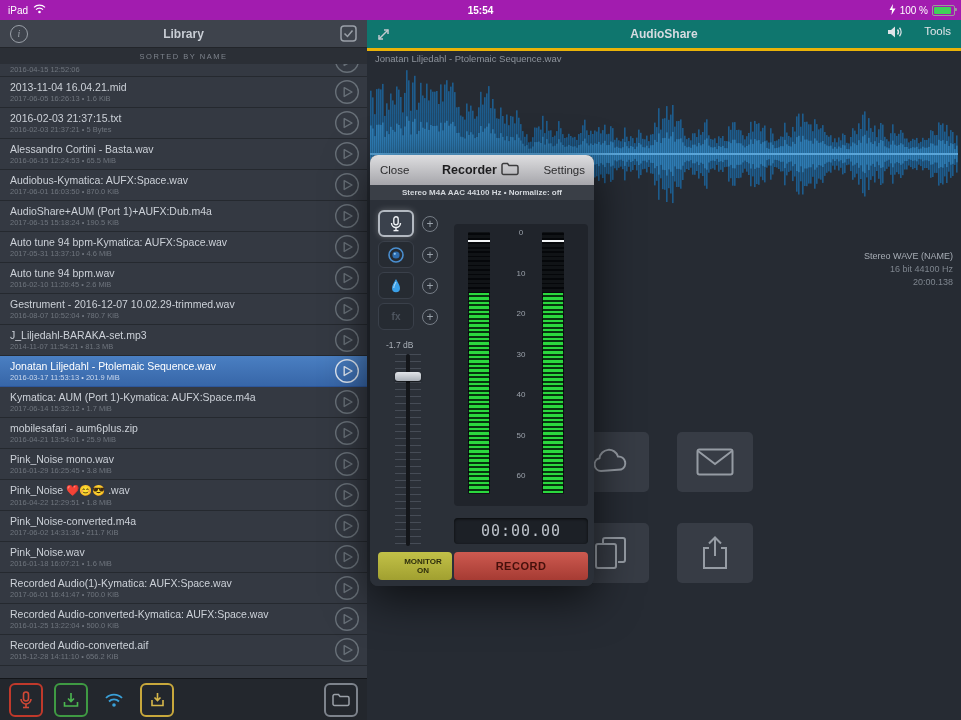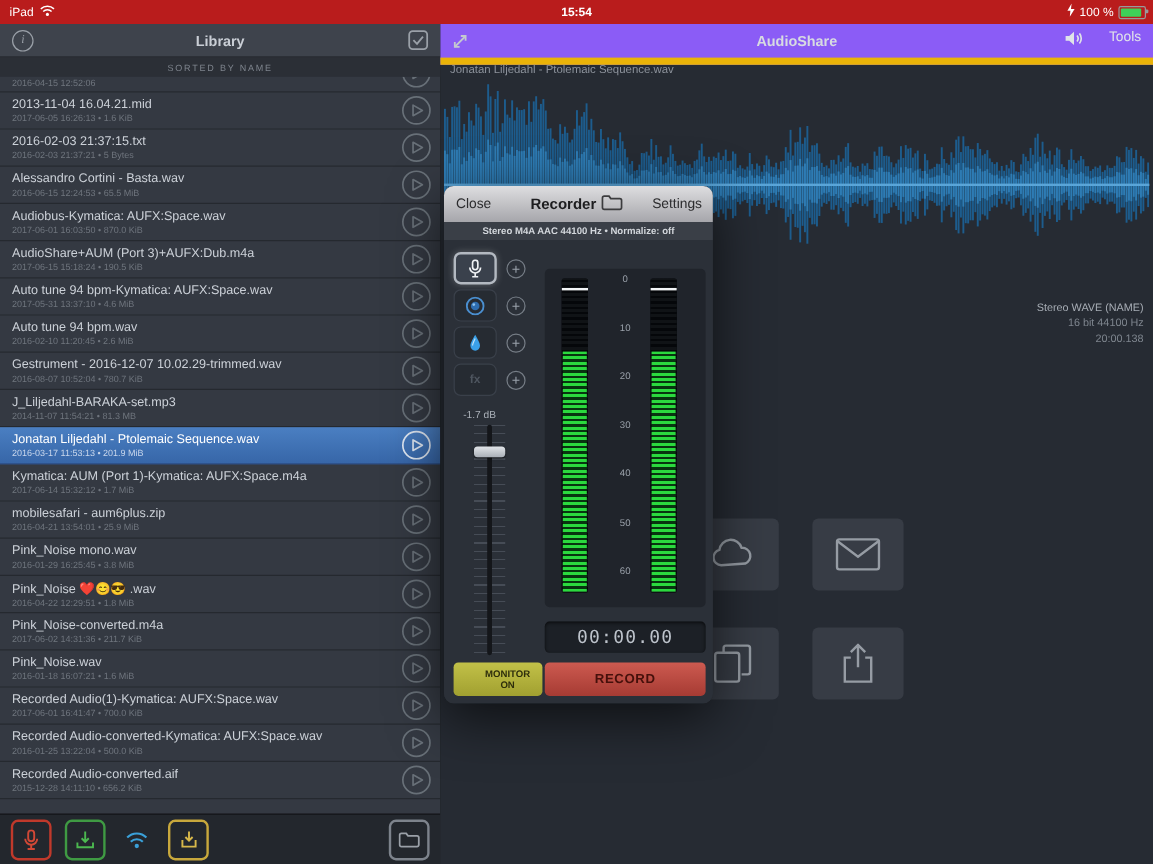--- a/index.html
+++ b/index.html
@@ -1,20 +1,20 @@
 <!DOCTYPE html>
 <html><head>
 <meta charset="utf-8">
 <style>
   html,body{margin:0;padding:0;background:#000;}
   .screen{position:relative;width:961px;height:720px;overflow:hidden;
     background:#262b33;font-family:"Liberation Sans",sans-serif;
     -webkit-font-smoothing:antialiased;}
   
-  .status-bar{position:absolute;left:0;top:0;width:100%;height:20px;background:#b91c1c;
+  .status-bar{position:absolute;left:0;top:0;width:100%;height:20px;background:#a21caf;
     color:#fff;font-size:10px;display:flex;align-items:center;}
   .sb-left{position:absolute;left:8px;display:flex;align-items:center;gap:5px;}
   .sb-time{position:absolute;left:0;right:0;text-align:center;font-weight:bold;}
   .sb-right{position:absolute;right:6px;display:flex;align-items:center;gap:4px;}
   .battery{width:21px;height:9px;border:1px solid #9a9a9a;border-radius:2px;position:relative;}
   .battery .fill{position:absolute;left:1px;top:1px;bottom:1px;width:17px;background:#3fd158;border-radius:1px;}
   .battery .tip{position:absolute;right:-3px;top:2px;width:2px;height:3px;background:#9a9a9a;border-radius:0 1px 1px 0;}
   
   .library{position:absolute;left:0;top:20px;width:367px;height:700px;background:#343942;border-right:1px solid #15181c;}
   .lib-header{position:absolute;left:0;top:0;width:100%;height:27px;background:#3e434c;
@@ -42,22 +42,22 @@
   .lib-toolbar{position:absolute;left:0;bottom:0;width:100%;height:42px;background:#23272d;
     border-top:1px solid #14161a;display:flex;align-items:center;padding:0 9px;box-sizing:border-box;gap:11px;}
   .tool-btn{width:30px;height:30px;border-radius:6px;display:flex;align-items:center;justify-content:center;cursor:pointer;}
   .tb-mic{border:2px solid #c0392b;}
   .tb-save{border:2px solid #3f9a43;}
   .tb-wifi{border:none;}
   .tb-import{border:2px solid #c8a83c;}
   .tb-folder{border:2px solid #7d838c;margin-left:auto;}
   
   .main{position:absolute;left:367px;top:20px;width:594px;height:700px;background:#262b33;}
-  .main-header{position:absolute;left:0;top:0;width:100%;height:28px;background:#8b5cf6;
-    border-bottom:6px solid #eab308;display:flex;align-items:center;}
+  .main-header{position:absolute;left:0;top:0;width:100%;height:28px;background:#0f766e;
+    border-bottom:3px solid #eab308;display:flex;align-items:center;}
   .main-title{position:absolute;left:0;right:0;text-align:center;color:#d7dbe1;font-weight:bold;font-size:12px;}
   .expand-btn{position:absolute;left:9px;}
   .hdr-right{position:absolute;right:10px;display:flex;gap:20px;}
   .tools-label{color:#e1e4e9;font-size:11.5px;cursor:pointer;}
   .now-playing{position:absolute;left:8px;top:33px;font-size:9.5px;color:#8d939c;}
   .waveform{position:absolute;left:3px;top:45px;width:588px;height:178px;cursor:pointer;}
   .file-info{position:absolute;right:8px;top:230px;text-align:right;font-size:9px;line-height:13px;color:#7e858e;}
   .file-info .fi-format{color:#a7adb5;}
   .action-grid{position:absolute;left:206px;top:412px;display:grid;
     grid-template-columns:76px 76px;grid-auto-rows:60px;column-gap:28px;row-gap:31px;}
@@ -198,21 +198,21 @@
             <div class="file-name">Audiobus-Kymatica: AUFX:Space.wav</div>
             <div class="file-meta">2017-06-01 16:03:50 • 870.0 KiB</div>
           </div>
           <div class="play-btn"><svg width="26" height="26" viewBox="0 0 26 26">
               <circle cx="13" cy="13" r="11.3" fill="none" stroke="currentColor" stroke-width="1.4"></circle>
               <path d="M10.2 8.6 L18 13 L10.2 17.4 Z" fill="none" stroke="currentColor" stroke-width="1.4" stroke-linejoin="round"></path>
             </svg></div>
         </div>
         <div class="file-row">
           <div class="file-text">
-            <div class="file-name">AudioShare+AUM (Port 3)+AUFX:Dub.m4a</div>
+            <div class="file-name">AudioShare+AUM (Port 1)+AUFX:Dub.m4a</div>
             <div class="file-meta">2017-06-15 15:18:24 • 190.5 KiB</div>
           </div>
           <div class="play-btn"><svg width="26" height="26" viewBox="0 0 26 26">
               <circle cx="13" cy="13" r="11.3" fill="none" stroke="currentColor" stroke-width="1.4"></circle>
               <path d="M10.2 8.6 L18 13 L10.2 17.4 Z" fill="none" stroke="currentColor" stroke-width="1.4" stroke-linejoin="round"></path>
             </svg></div>
         </div>
         <div class="file-row">
           <div class="file-text">
             <div class="file-name">Auto tune 94 bpm-Kymatica: AUFX:Space.wav</div>

